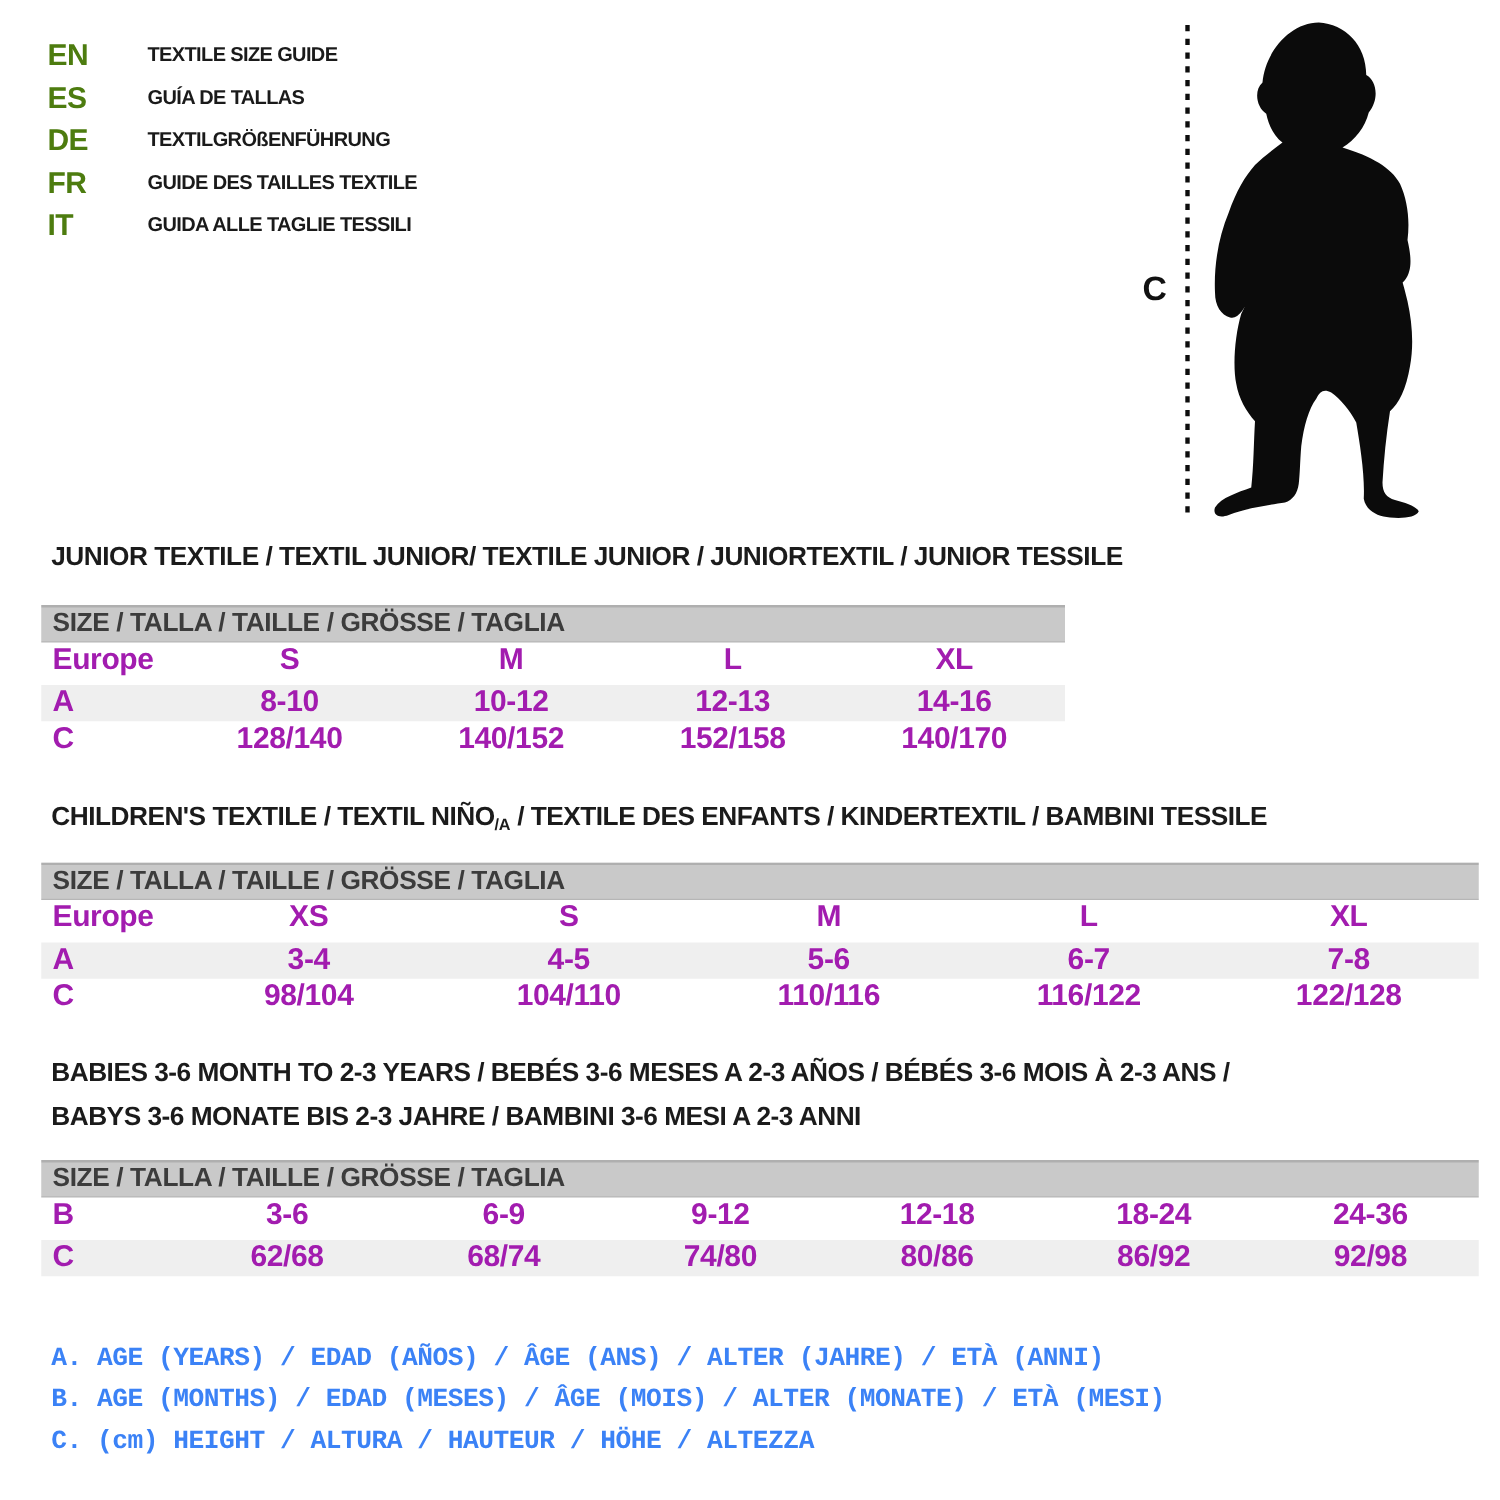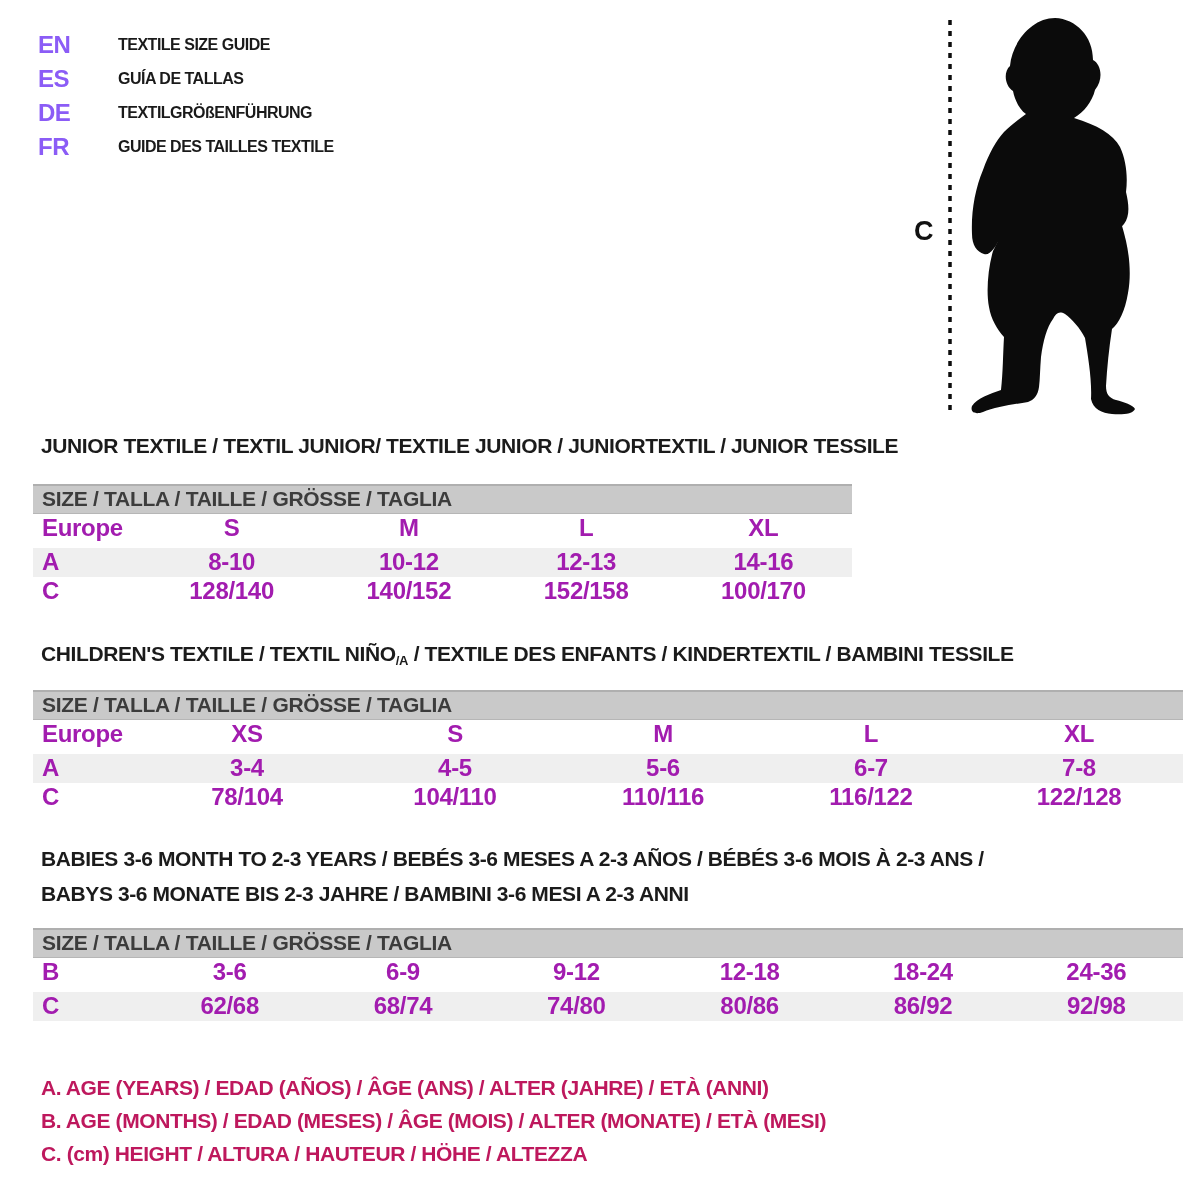--- a/index.html
+++ b/index.html
@@ -7,21 +7,21 @@
     width:1200px; height:1200px; background:#ffffff;
     font-family:"Liberation Sans","DejaVu Sans",sans-serif;
     font-stretch:condensed;
     color:#222222; overflow:hidden;
   }
   #canvas { position:relative; width:1200px; height:1200px; background:#ffffff; }
 
   
   .lang-block { position:absolute; left:38px; top:28px; }
   .lang-row { display:flex; height:34px; line-height:34px; }
-  .lang-code  { width:80px; font-size:24px; font-weight:bold; letter-spacing:-0.5px; color:#8b5cf6; }
+  .lang-code  { width:80px; font-size:24px; font-weight:bold; letter-spacing:-0.5px; color:#4d7c0f; }
   .lang-label { font-size:16px; font-weight:bold; letter-spacing:-0.5px; color:#1a1a1a; white-space:nowrap; }
 
   
   .figure-wrap { position:absolute; left:900px; top:0; width:300px; height:440px; }
 
   
   .sec-title { position:absolute; left:41px; font-size:21px; font-weight:bold;
                letter-spacing:-0.4px; color:#1b1b1b; white-space:nowrap; line-height:24px; }
   .sub-a { font-size:13px; vertical-align:-4px; letter-spacing:-0.2px; }
 
@@ -36,21 +36,21 @@
   .row { display:flex; align-items:flex-start; font-size:24px; font-weight:bold;
          letter-spacing:-0.3px; color:#a21caf; }
   .row.h34 { height:34px; } .row.h29 { height:29px; } .row.h33 { height:33px; }
   .row.shade { background:#efefef; }
   .row .lbl  { width:110px; padding-left:9px; box-sizing:border-box; }
   .row .cell { flex:1; text-align:center; }
 
   
   .legend { position:absolute; left:41px; top:1071px; }
   .legend-line { height:33px; line-height:33px; font-size:21px; font-weight:bold;
-                 letter-spacing:-0.4px; color:#be185d; white-space:nowrap; }
+                 letter-spacing:-0.4px; color:#3b82f6; white-space:nowrap;font-family:Liberation Mono, monospace; }
 </style>
 </head>
 <body>
 
 <div id="canvas">
 
   <div class="lang-block">
     <div class="lang-row">
       <span class="lang-code">EN</span>
       <span class="lang-label">TEXTILE SIZE GUIDE</span>
@@ -59,20 +59,24 @@
       <span class="lang-code">ES</span>
       <span class="lang-label">GUÍA DE TALLAS</span>
     </div>
     <div class="lang-row">
       <span class="lang-code">DE</span>
       <span class="lang-label">TEXTILGRÖßENFÜHRUNG</span>
     </div>
     <div class="lang-row">
       <span class="lang-code">FR</span>
       <span class="lang-label">GUIDE DES TAILLES TEXTILE</span>
+    </div>
+    <div class="lang-row">
+      <span class="lang-code">IT</span>
+      <span class="lang-label">GUIDA ALLE TAGLIE TESSILI</span>
     </div>
   </div>
 
   <div class="figure-wrap">
     <svg width="300" height="440" viewBox="0 0 300 440">
       <line x1="50" y1="20" x2="50" y2="413" stroke="#0d0d0d" stroke-width="3.5" stroke-dasharray="5 6"></line>
       <text x="14" y="240" font-size="27" font-weight="bold" fill="#111" font-family="Liberation Sans, DejaVu Sans, sans-serif">C</text>
       <path fill="#0b0b0b" d="
         M155,18
         C176,19 193,36 193,60
@@ -131,21 +135,21 @@
       <span class="cell">8-10</span>
       <span class="cell">10-12</span>
       <span class="cell">12-13</span>
       <span class="cell">14-16</span>
     </div>
     <div class="row h33">
       <span class="lbl">C</span>
       <span class="cell">128/140</span>
       <span class="cell">140/152</span>
       <span class="cell">152/158</span>
-      <span class="cell">100/170</span>
+      <span class="cell">140/170</span>
     </div>
   </div>
 
   <div class="sec-title" style="top:642px;">
     <span>CHILDREN'S TEXTILE / TEXTIL NIÑO</span><span class="sub-a">/A</span><span> / TEXTILE DES ENFANTS / KINDERTEXTIL / BAMBINI TESSILE</span>
   </div>
   <div class="tbl" style="top:690px; width:1150px;">
     <div class="tbl-head">SIZE / TALLA / TAILLE / GRÖSSE / TAGLIA</div>
     <div class="row h34">
       <span class="lbl">Europe</span>
@@ -158,21 +162,21 @@
     <div class="row h29 shade">
       <span class="lbl">A</span>
       <span class="cell">3-4</span>
       <span class="cell">4-5</span>
       <span class="cell">5-6</span>
       <span class="cell">6-7</span>
       <span class="cell">7-8</span>
     </div>
     <div class="row h33">
       <span class="lbl">C</span>
-      <span class="cell">78/104</span>
+      <span class="cell">98/104</span>
       <span class="cell">104/110</span>
       <span class="cell">110/116</span>
       <span class="cell">116/122</span>
       <span class="cell">122/128</span>
     </div>
   </div>
 
   <div class="sec-title" style="top:847px;">BABIES 3-6 MONTH TO 2-3 YEARS / BEBÉS 3-6 MESES A 2-3 AÑOS / BÉBÉS 3-6 MOIS À 2-3 ANS /</div>
   <div class="sec-title" style="top:882px;">BABYS 3-6 MONATE BIS 2-3 JAHRE / BAMBINI 3-6 MESI A 2-3 ANNI</div>
   <div class="tbl" style="top:928px; width:1150px;">

